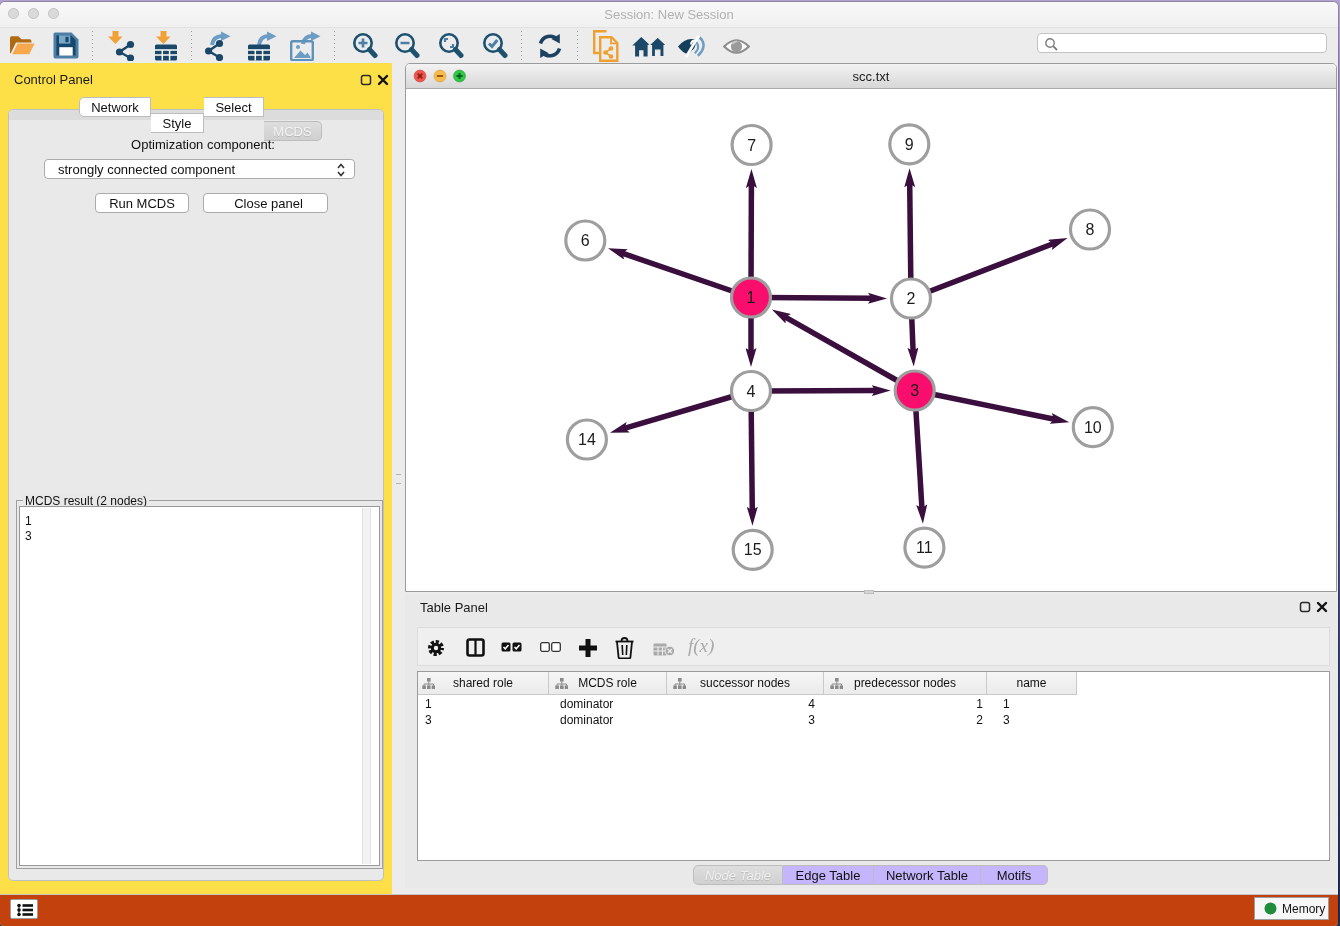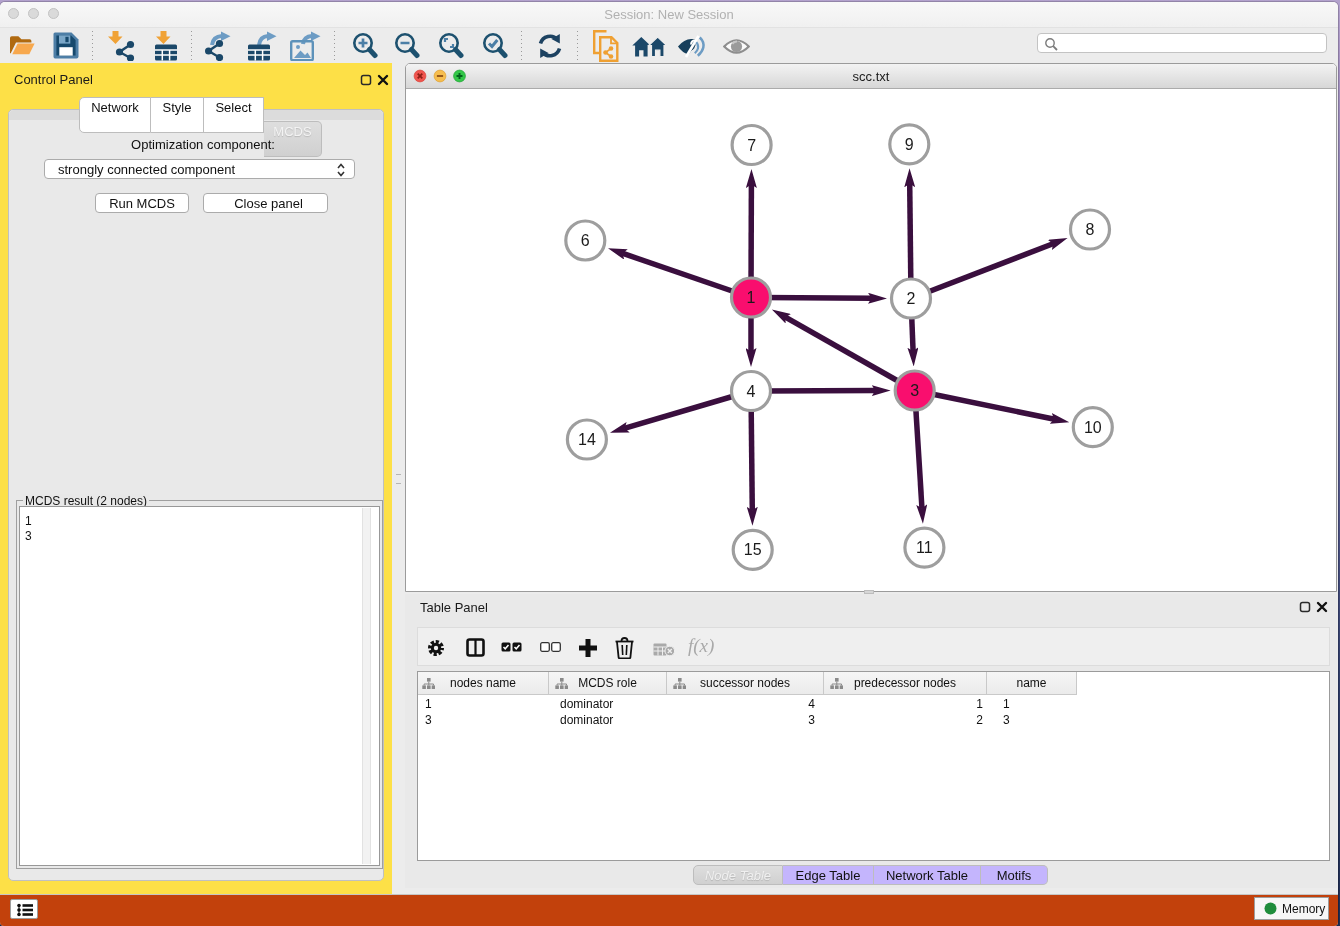--- a/index.html
+++ b/index.html
@@ -32,21 +32,21 @@
 .searchbox { position:absolute; left:1037px; top:4px; width:290px; height:20px;
   background:#fff; border:1px solid #c3c3c3; border-radius:4px; }
 
 .cpanel { position:absolute; left:0; top:61px; width:392px; height:833px; background:#fde047; }
 .cp-title { position:absolute; left:14px; top:9px; font-size:13px; color:#1a1a1a; }
 .tabpane-border { position:absolute; left:8px; top:46px; width:376px; height:772px;
   background:#e9e9e9; border:1px solid #c0c0c0; border-radius:5px; }
 .tabpane-shade { position:absolute; left:9px; top:47px; width:374px; height:10px;
   background:#dcdcdc; border-radius:5px 5px 0 0; }
 .tabs { position:absolute; left:79px; top:34px; height:20px; display:flex; }
-.tab { height:36px; line-height:19px; font-size:13px; color:#111; background:#fff;
+.tab { height:20px; line-height:19px; font-size:13px; color:#111; background:#fff;
   border:1px solid #bdbdbd; border-left:none; text-align:center; }
 .tab.first { border-left:1px solid #bdbdbd; border-radius:5px 0 0 5px; }
 .tab.last { border-radius:0 5px 5px 0; }
 .tab.sel { background:linear-gradient(180deg,#dedede,#d0d0d0); color:#f3f3f3;
   text-shadow:0 1px 1px rgba(0,0,0,.15); }
 .opt-label { position:absolute; left:7px; top:74px; width:392px; text-align:center;
   font-size:13px; color:#111; }
 .dropdown { position:absolute; left:44px; top:96px; width:311px; height:20px;
   background:#fff; border:1px solid #ababab; border-radius:4px;
   font-size:13px; color:#111; line-height:19px; padding-left:13px; }
@@ -243,21 +243,21 @@
         <rect x="1.5" y="1.5" width="9" height="9" rx="2" fill="none" stroke="#2a2a2a" stroke-width="1.5"></rect>
       </svg>
       <svg style="position:absolute;left:377px;top:11px" width="12" height="12" viewBox="0 0 12 12">
         <path d="M2 2 L10 10 M10 2 L2 10" stroke="#111" stroke-width="2.4" stroke-linecap="round"></path>
       </svg>
     </div>
     <div class="tabpane-border"></div>
     <div class="tabpane-shade"></div>
     <div class="tabs">
       <div class="tab first" style="width:72px;">Network</div>
-        <div class="tab" style="width:53px;">Style</div>
+        <div class="tab" style="width:53px;margin-top:16px;">Style</div>
         <div class="tab" style="width:60px;">Select</div>
         <div class="tab sel last" style="width:58px;margin-top:24px;">MCDS</div>
     </div>
     <div class="opt-label">Optimization component:</div>
     <div class="dropdown">strongly connected component
       <svg width="10" height="14" style="position:absolute;right:8px;top:3px" viewBox="0 0 10 14">
         <path d="M2 5 L5 1.5 L8 5" fill="none" stroke="#333" stroke-width="1.6"></path>
         <path d="M2 9 L5 12.5 L8 9" fill="none" stroke="#333" stroke-width="1.6"></path>
       </svg>
     </div>
@@ -385,21 +385,21 @@
           <line x1="5" y1="4" x2="5" y2="12.5"></line>
             <line x1="9.5" y1="4" x2="9.5" y2="12.5"></line>
         </g>
         <circle cx="16.8" cy="8" r="4.8" fill="#a9a9a9" stroke="#efefef" stroke-width="1"></circle>
         <path d="M14.8 6 L18.8 10 M18.8 6 L14.8 10" stroke="#efefef" stroke-width="1.4"></path>
       </svg>
       <div style="position:absolute;left:283px;top:41px;font-family:'Liberation Serif',serif;font-style:italic;font-size:19px;color:#a9a9a9;">f(x)</div>
     </div>
     <div class="tp-scroll" id="tp-scroll">
       <div class="th-row">
-        <div class="th" style="width:131px;">nodes name</div>
+        <div class="th" style="width:131px;">shared role</div>
         <div class="th" style="width:118px;">MCDS role</div>
         <div class="th" style="width:157px;">successor nodes</div>
         <div class="th" style="width:163px;">predecessor nodes</div>
         <div class="th" style="width:90px;">name</div>
       </div>
       <svg style="position:absolute;left:4px;top:6px" width="13" height="12" viewBox="0 0 13 12">
           <g fill="#8a8a8a">
             <rect x="5" y="0" width="3.6" height="3.6"></rect>
             <rect x="0.3" y="7.4" width="3.6" height="3.6"></rect>
             <rect x="5" y="7.4" width="3.6" height="3.6"></rect>

